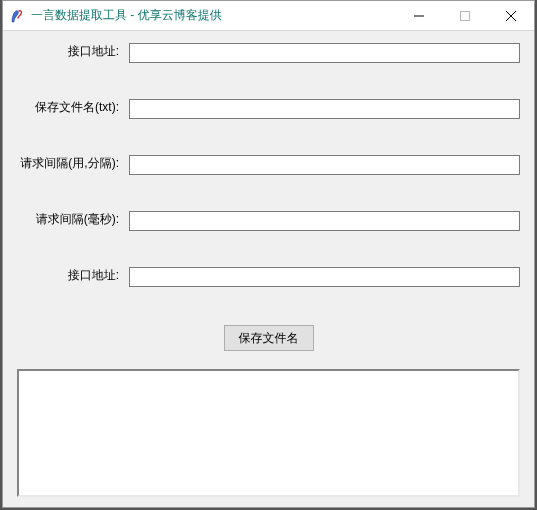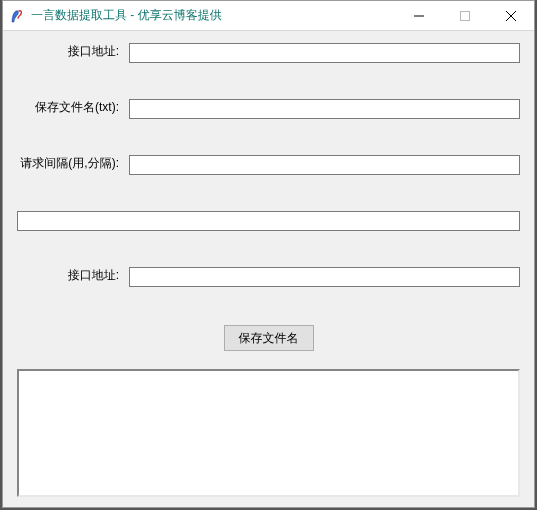--- a/index.html
+++ b/index.html
@@ -147,20 +147,21 @@
       <div class="lbl">保存文件名(txt):</div>
       <input type="text" value="" style="">
     </div>
 
     <div class="form-row">
       <div class="lbl">请求间隔(用,分隔):</div>
       <input type="text" value="" style="">
     </div>
 
     <div class="form-row">
+      <div class="lbl">请求间隔(毫秒):</div>
       <input type="text" value="" style="">
     </div>
 
     <div class="form-row">
       <div class="lbl">接口地址:</div>
       <input type="text" value="" style="">
     </div>
 
     <div class="btn-row">
       <button class="btn">保存文件名</button>

